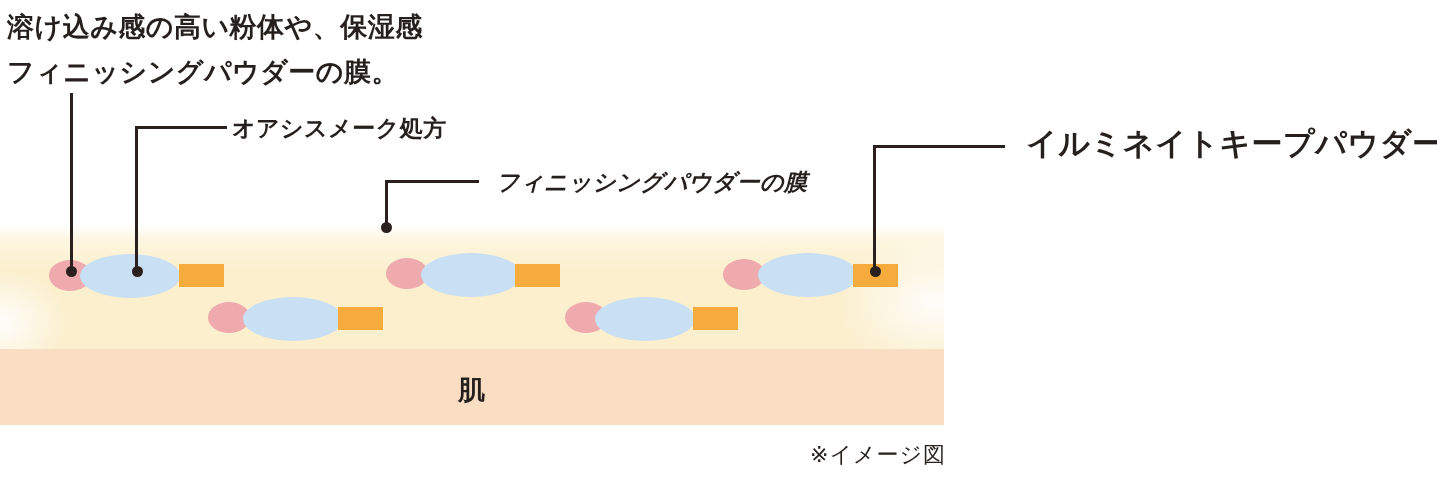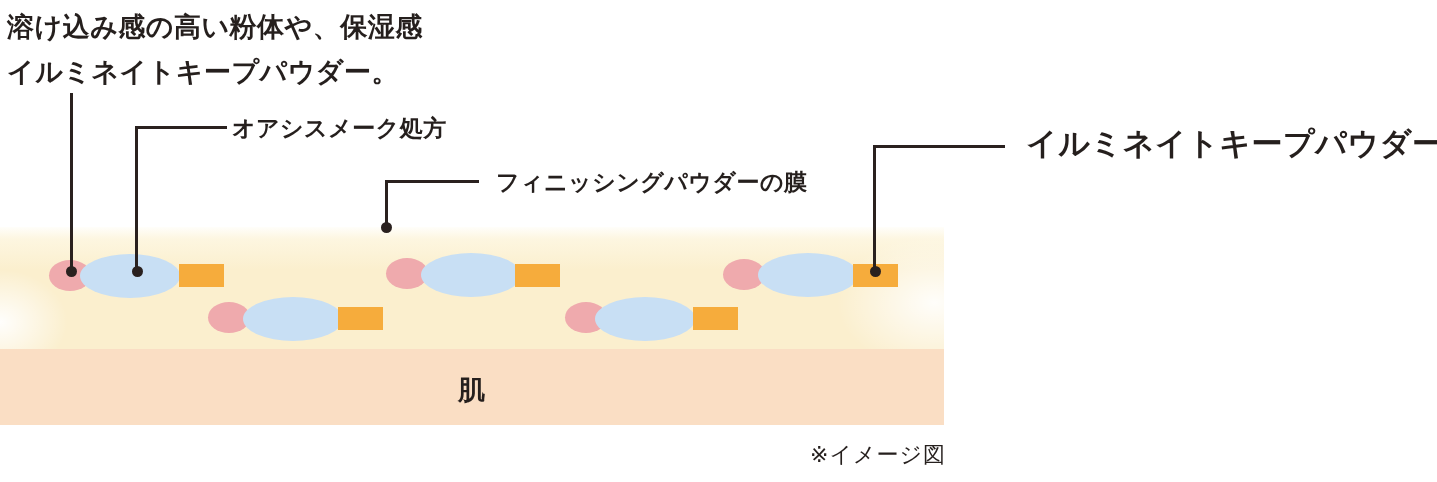--- a/index.html
+++ b/index.html
@@ -124,21 +124,21 @@
   }
 </style>
 </head>
 <body>
 
 <div id="canvas">
 
   
   <div class="desc">
     <div>溶け込み感の高い粉体や、保湿感</div>
-    <div>イルミネイトキープパウダー。</div>
+    <div>フィニッシングパウダーの膜。</div>
   </div>
 
   
   <div class="film-band"></div>
 
   
   <div class="skin-band">
     <span class="skin-text">肌</span>
   </div>
 
@@ -176,21 +176,21 @@
   
   <div class="leader-h" style="left:135px; top:126px; width:92px;"></div>
   <div class="leader-v" style="left:135px; top:126px; height:147px;"></div>
   <div class="leader-dot" style="left:132px; top:266px;"></div>
   <div class="small-label" style="left:232px; top:114px;">オアシスメーク処方</div>
 
   
   <div class="leader-h" style="left:385px; top:180px; width:94px;"></div>
   <div class="leader-v" style="left:385px; top:180px; height:49px;"></div>
   <div class="leader-dot" style="left:381px; top:222px;"></div>
-  <div class="small-label" style="left:496px; top:168px;">フィニッシングパウダーの膜</div>
+  <div class="small-label" style="left:496px; top:168px;font-style:italic;">フィニッシングパウダーの膜</div>
 
   
   <div class="leader-h" style="left:873px; top:145px; width:132px;"></div>
   <div class="leader-v" style="left:873px; top:145px; height:127px;"></div>
   <div class="leader-dot" style="left:870px; top:266px;"></div>
   <div class="big-label">イルミネイトキープパウダー</div>
 
   
   <div class="note-label">※イメージ図</div>
 

